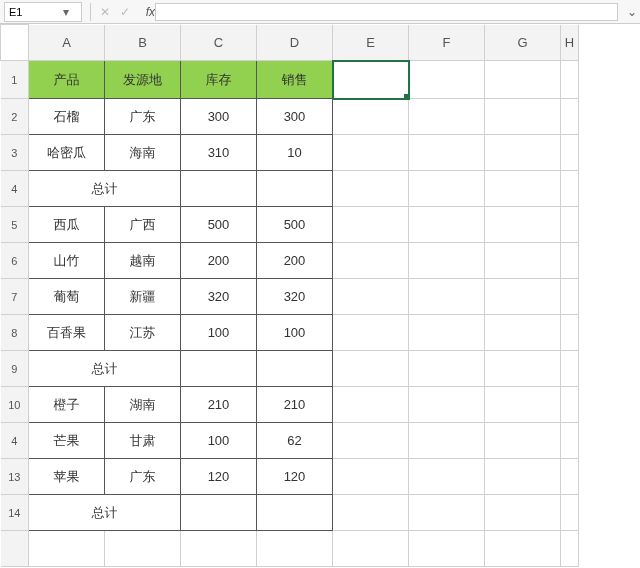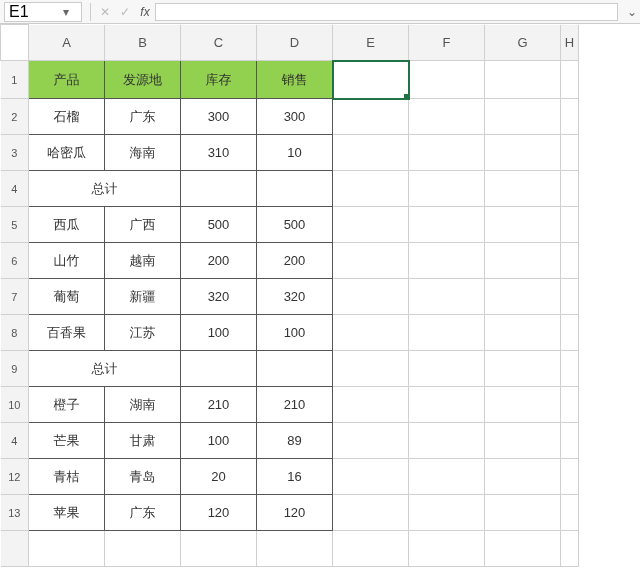--- a/index.html
+++ b/index.html
@@ -1,25 +1,25 @@
 <!DOCTYPE html>
 <html><head>
   <meta charset="utf-8">
   <style>
     * { box-sizing: border-box; margin: 0; padding: 0; }
     body { font-family: "Microsoft YaHei", Arial, sans-serif; font-size: 12px; background:#fff; width:640px; height:568px; overflow:hidden; position:relative; }
     
     
     .formula-bar { height:24px; border-bottom:1px solid #ccc; display:flex; align-items:center; background:#f7f7f7; }
     .name-box { width:78px; height:20px; border:1px solid #ccc; background:#fff; margin:0 4px; display:flex; align-items:center; padding:0 4px; }
-    .name-box input { border:none; width:50px; font-size:16px; outline:none; }
+    .name-box input { border:none; width:50px; font-size:11px; outline:none; }
     .name-dd { width:14px; text-align:center; color:#666; cursor:pointer; }
     .divider { width:1px; height:18px; background:#ccc; margin:0 4px; }
     .fx-cancel, .fx-enter { width:20px; text-align:center; color:#bbb; }
-    .fx-label { width:20px; text-align:center; font-style:italic; color:#555; }
+    .fx-label { width:20px; text-align:right; font-style:italic; color:#555; }
     .fx-input { flex:1; margin-right:6px; }
     .fx-input input { width:100%; height:18px; border:1px solid #ccc; background:#fff; font-size:12px; padding:0 4px; outline:none; }
     .fx-expand { width:16px; text-align:center; color:#666; }
 
     
     .grid-wrap { position:absolute; top:24px; left:0; right:0; bottom:0; overflow:hidden; }
     .sheet { border-collapse:collapse; table-layout:fixed; }
     .sheet td, .sheet th { border:1px solid #d0d0d0; height:36px; text-align:center; vertical-align:middle; font-size:13px; color:#333; background:#fff; padding:0 2px; overflow:hidden; }
     .sheet th.colhdr { height:20px; background:#f3f3f3; color:#555; font-weight:normal; border-top:none; }
     .sheet th.rowhdr { width:28px; background:#f3f3f3; color:#555; font-weight:normal; font-size:11px; border-left:none; }
@@ -175,48 +175,47 @@
       <td class="tbl-blank-right"></td>
           <td></td>
           <td></td>
           <td class="narrow"></td>
         </tr>
     <tr>
           <th class="rowhdr">4</th>
       <td class="tbl-cell">芒果</td>
       <td class="tbl-cell">甘肃</td>
       <td class="tbl-cell">100</td>
-      <td class="tbl-cell">89</td>
-      <td class="tbl-blank-right"></td>
-          <td></td>
-          <td></td>
-          <td class="narrow"></td>
-        </tr>
-    <tr>
-          <th class="rowhdr">12</th>
-      <td class="tbl-cell">青桔</td>
-      <td class="tbl-cell">青岛</td>
-      <td class="tbl-cell">20</td>
-      <td class="tbl-cell">16</td>
+      <td class="tbl-cell">62</td>
       <td class="tbl-blank-right"></td>
           <td></td>
           <td></td>
           <td class="narrow"></td>
         </tr>
     <tr>
           <th class="rowhdr">13</th>
       <td class="tbl-cell">苹果</td>
       <td class="tbl-cell">广东</td>
       <td class="tbl-cell">120</td>
       <td class="tbl-cell">120</td>
       <td class="tbl-blank-right"></td>
           <td></td>
           <td></td>
           <td class="narrow"></td>
         </tr>
+    <tr>
+          <th class="rowhdr">14</th>
+      <td class="tbl-cell" colspan="2">总计</td>
+      <td class="tbl-cell"></td>
+      <td class="tbl-cell"></td>
+      <td class="tbl-blank-right"></td>
+          <td></td>
+          <td></td>
+          <td class="narrow"></td>
+        </tr>
     <tr class="low">
           <th class="rowhdr low"></th>
       <td class="low"></td>
           <td class="low"></td>
           <td class="low"></td>
           <td class="low"></td>
           <td class="low"></td>
           <td class="low"></td>
           <td class="low"></td>
           <td class="low narrow"></td>

